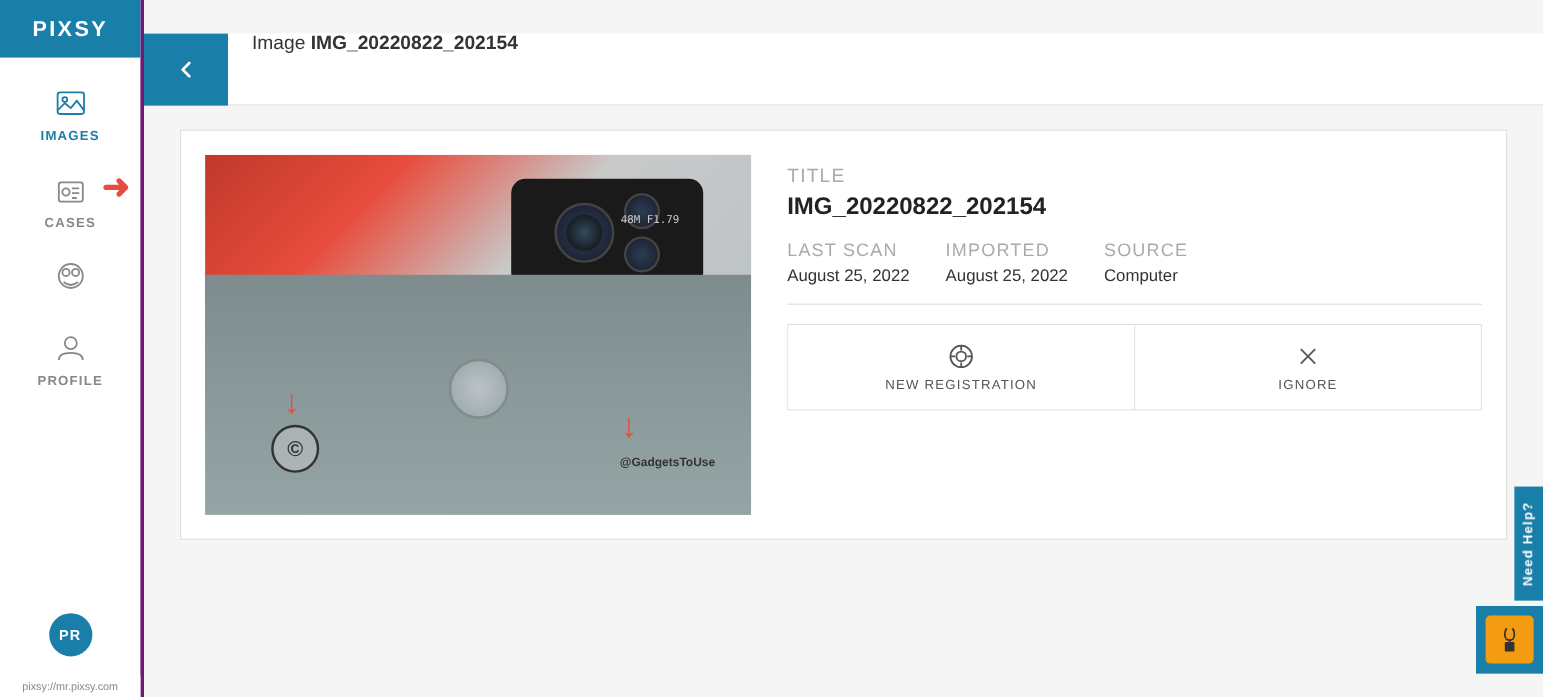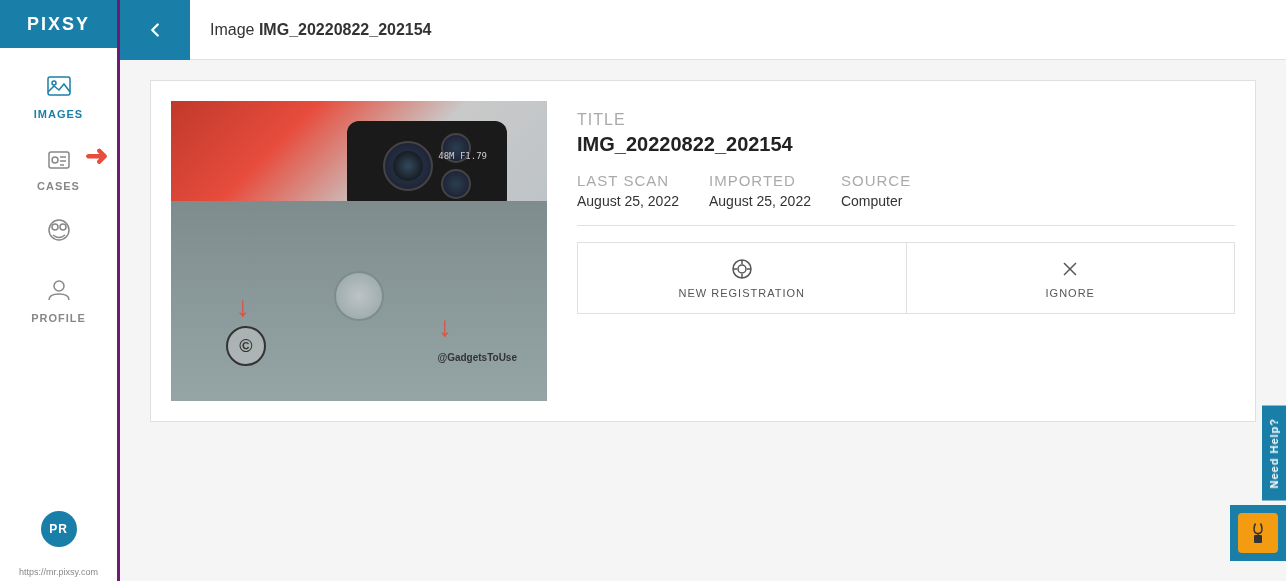--- a/index.html
+++ b/index.html
@@ -92,25 +92,26 @@
       flex: 1;
       display: flex;
       flex-direction: column;
       background: #f5f5f5;
       overflow: hidden;
     }
 
     
     .header-bar {
       display: flex;
-      align-items: center;
+      align-items: flex-start;
       background: #fff;
       border-bottom: 1px solid #e0e0e0;
       height: 60px;
       padding: 0;
+      margin-top: 28px;
     }
     .back-btn {
       background: #1a7fa8;
       width: 70px;
       height: 60px;
       display: flex;
       align-items: center;
       justify-content: center;
       cursor: pointer;
       flex-shrink: 0;
@@ -138,21 +139,21 @@
     .image-detail-card {
       background: #fff;
       border: 1px solid #e0e0e0;
       display: flex;
       flex-direction: row;
       padding: 20px;
       gap: 30px;
     }
     .image-preview {
       flex-shrink: 0;
-      width: 376px;
+      width: 455px;
       height: 300px;
       overflow: hidden;
       position: relative;
     }
     .image-preview-inner {
       width: 100%;
       height: 100%;
       background: #888;
       position: relative;
       overflow: hidden;
@@ -445,21 +446,21 @@
     </div>
     <span>PROFILE</span>
   </div>
 
   <div class="sidebar-item" style="margin-top:auto; padding-bottom: 30px;">
     <div class="sidebar-pr">
       <span>PR</span>
     </div>
   </div>
 
-  <div class="sidebar-url">https://mr.pixsy.com</div>
+  <div class="sidebar-url">pixsy://mr.pixsy.com</div>
 </div>
 
 <div class="main">
 
   <div class="header-bar">
     <div class="back-btn">
       <svg viewBox="0 0 24 24">
           <path d="M15 18l-6-6 6-6" stroke="#fff" stroke-width="2.5" fill="none" stroke-linecap="round" stroke-linejoin="round"></path>
         </svg>
     </div>

